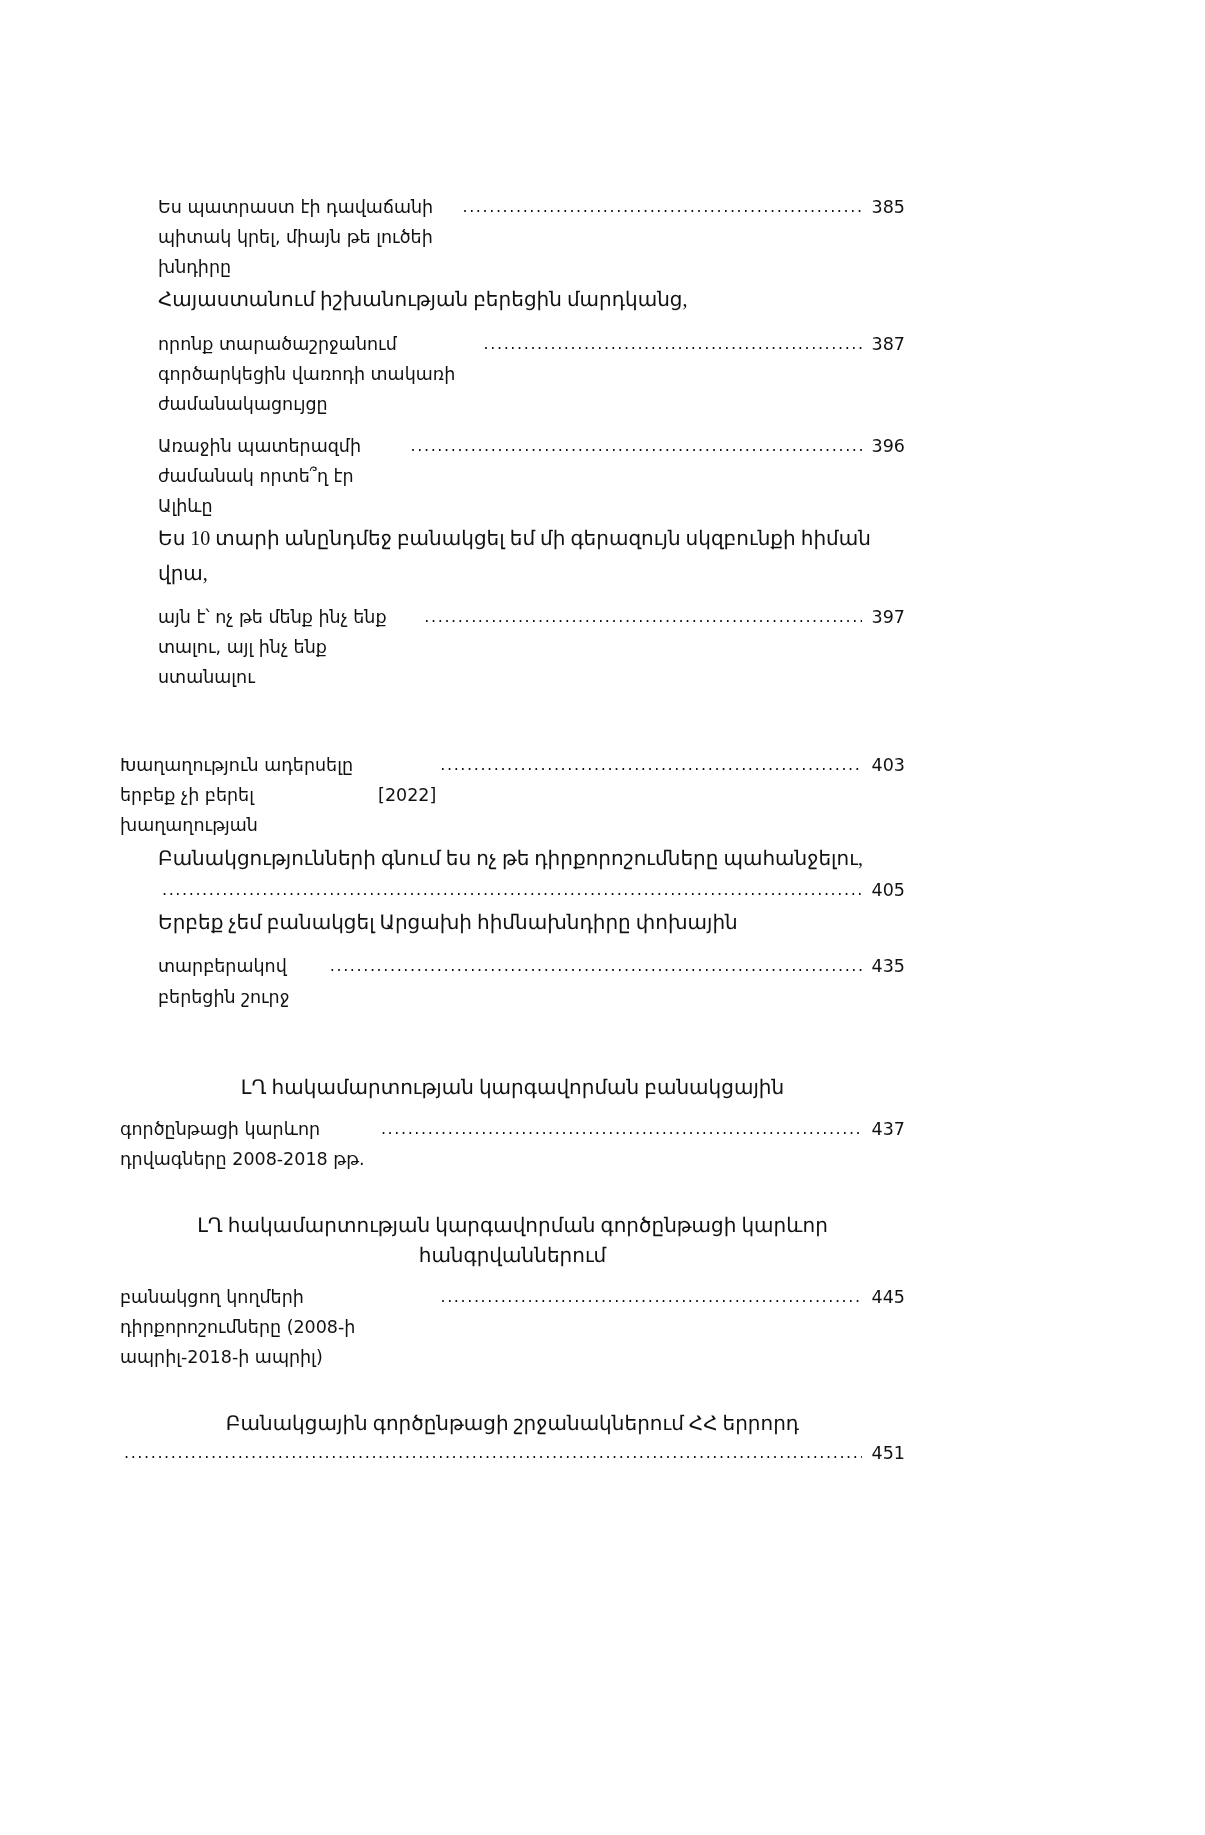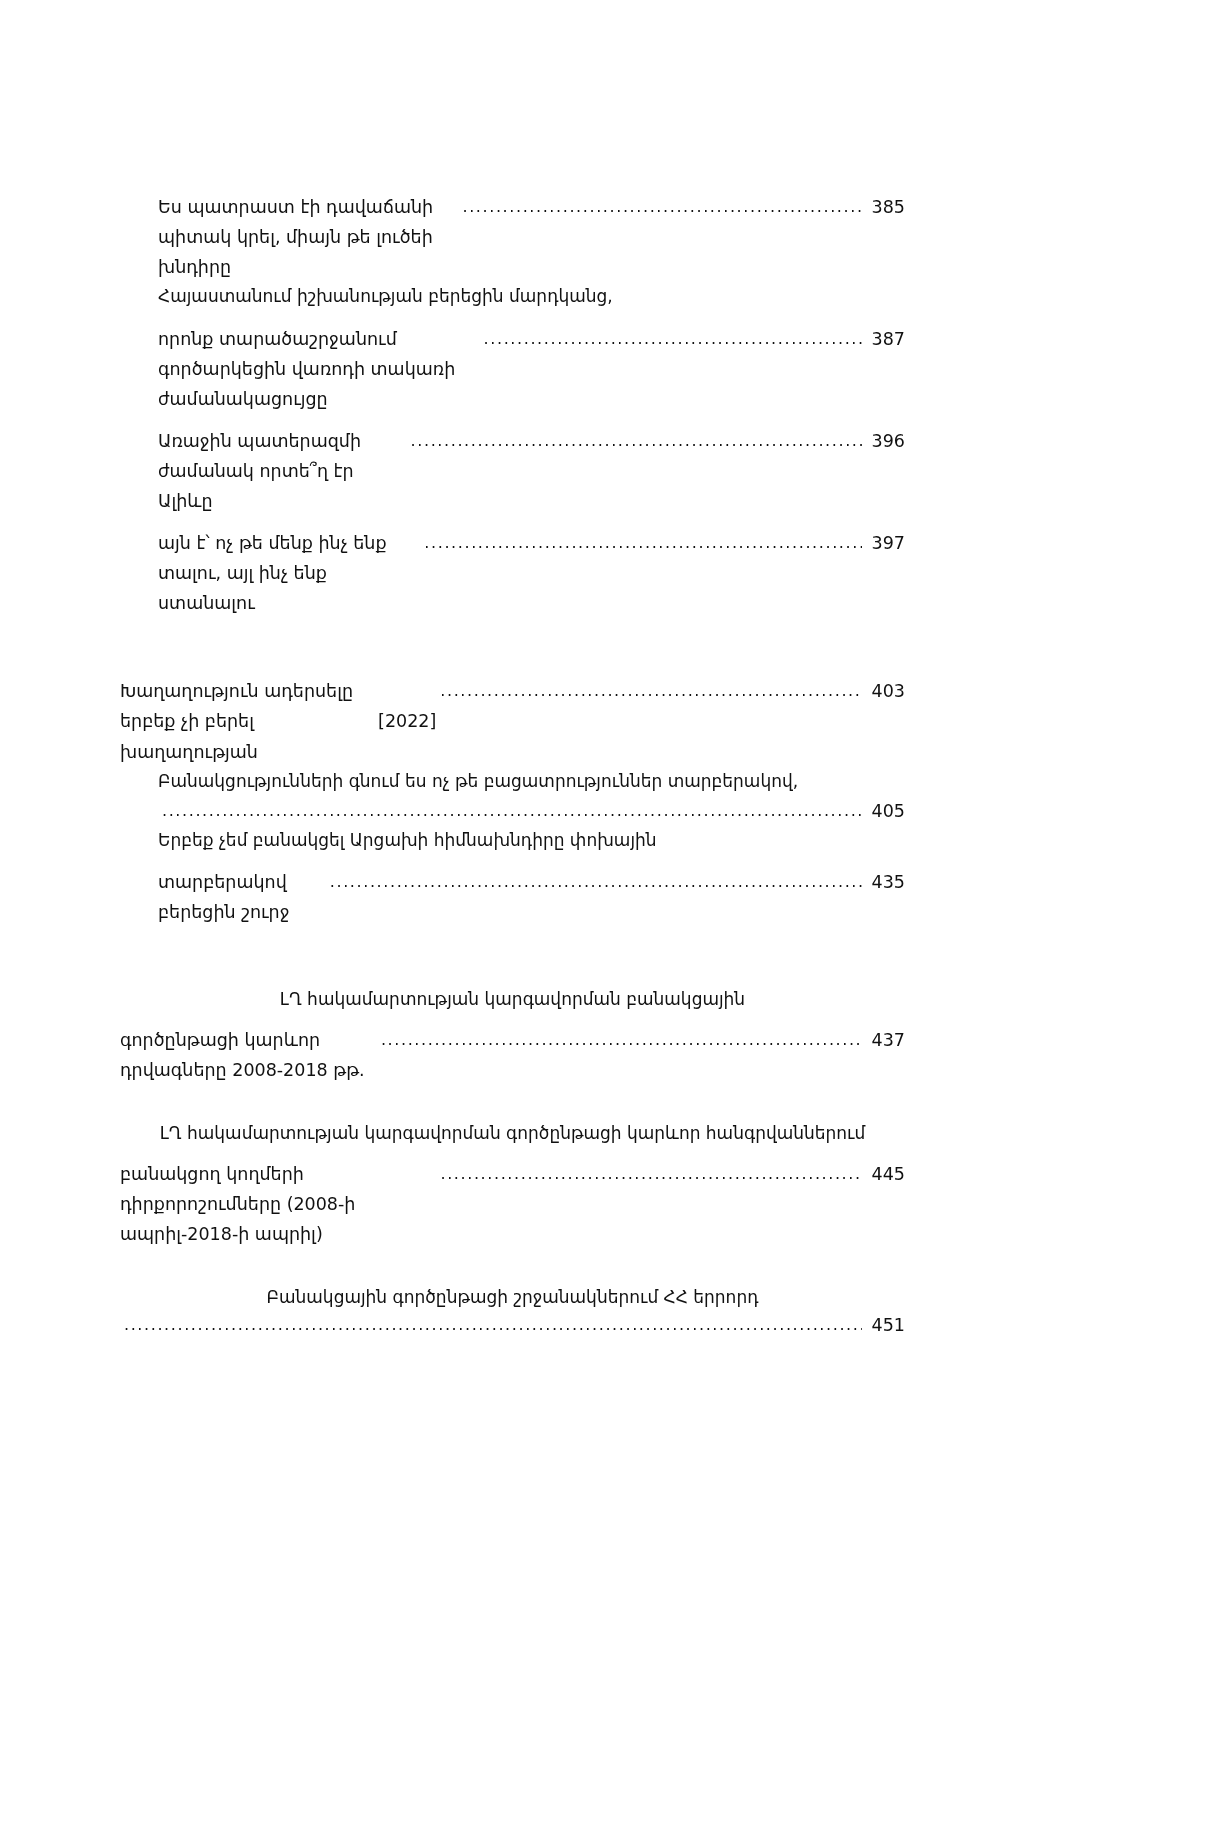--- a/index.html
+++ b/index.html
@@ -64,22 +64,23 @@
 
   .bold { font-weight: normal; }
 
   .group { margin-bottom: 0; }
 
   .gap-lg { height: 46px; }
   .gap-md { height: 36px; }
   .gap-sm { height: 14px; }
 
   .line-plain {
-    font-size: 17px;
+    font-size: 20px;
     line-height: 1.72;
+    font-family: Liberation Serif, serif;
   }
   .tight { line-height: 1.5; text-align: center; }
 </style>
 </head>
 <body>
 
 <div class="page">
   <div class="toc">
 
     <div class="group indent-1">
@@ -103,20 +104,21 @@
 
       <div class="entry">
         <div class="row">
           <span class="txt">Առաջին պատերազմի ժամանակ որտե՞ղ էր Ալիևը</span>
           <span class="leader">..............................................................................................................................</span>
           <span class="pg">396</span>
         </div>
       </div>
 
       <div class="entry">
+        <div class="line-plain">Ես 10 տարի անընդմեջ բանակցել եմ մի գերազույն սկզբունքի հիման վրա,</div>
         <div class="row">
           <span class="txt">այն է՝ ոչ թե մենք ինչ ենք տալու, այլ ինչ ենք ստանալու</span>
           <span class="leader">..............................................................................................................................</span>
           <span class="pg">397</span>
         </div>
       </div>
 
     </div>
 
     <div class="gap-lg"></div>
@@ -127,21 +129,21 @@
         <div class="row">
           <span class="txt bold">Խաղաղություն ադերսելը երբեք չի բերել խաղաղության</span>
           <span class="txt"> [2022]</span>
           <span class="leader">..............................................................................................................................</span>
           <span class="pg">403</span>
         </div>
       </div>
 
       <div class="indent-1">
         <div class="entry">
-          <div class="line-plain">Բանակցությունների գնում ես ոչ թե բացատրություններ տարբերակով,</div>
+          <div class="line-plain">Բանակցությունների գնում ես ոչ թե դիրքորոշումները պահանջելու,</div>
           <div class="row">
             <span class="leader">..............................................................................................................................</span>
             <span class="pg">405</span>
           </div>
         </div>
 
         <div class="entry">
           <div class="line-plain">Երբեք չեմ բանակցել Արցախի հիմնախնդիրը փոխային</div>
           <div class="row">
             <span class="txt">տարբերակով բերեցին շուրջ</span>

